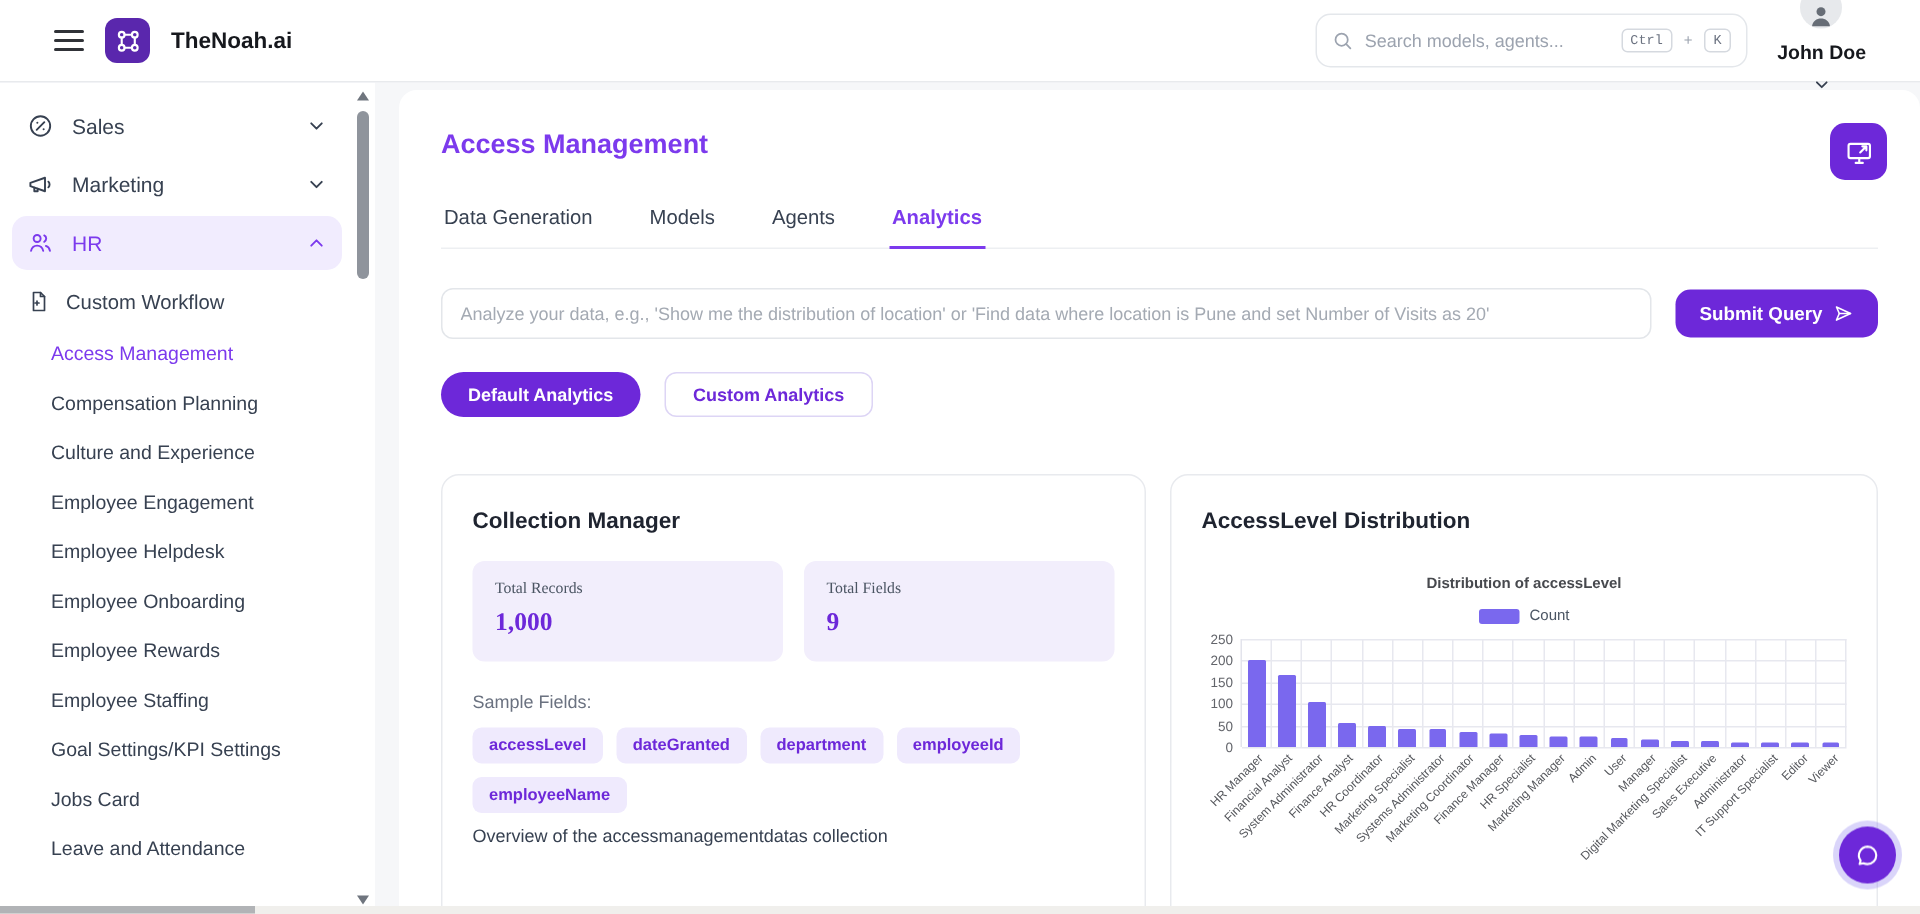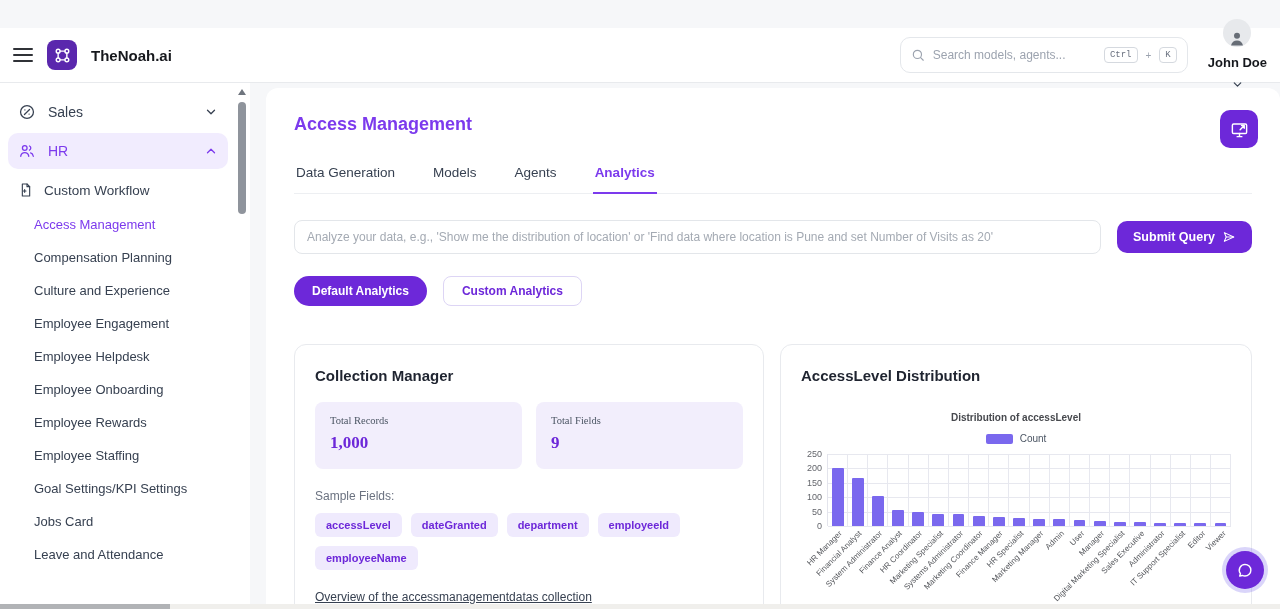--- a/index.html
+++ b/index.html
@@ -3,21 +3,21 @@
 <meta charset="utf-8">
 <style>
   * { box-sizing: border-box; margin: 0; padding: 0; }
   html,body { width:1280px; height:609px; overflow:hidden; }
   body { font-family:"Liberation Sans", sans-serif; background:#f6f7f9; color:#374151; }
 
   .icn { display:inline-flex; align-items:center; justify-content:center; }
   .icn svg { width:100%; height:100%; }
 
   
-  .topbar { height:55px; background:#fff; border-bottom:1px solid #e8eaed; display:flex; align-items:center; padding:0 13px; gap:14px; position:relative; z-index:5;margin-top:28px; }
+  .topbar { height:55px; background:#fff; border-bottom:1px solid #e8eaed; display:flex; align-items:center; padding:0 36px; gap:14px; position:relative; z-index:5; }
   .hamburger { width:20px; display:flex; flex-direction:column; gap:4px; cursor:pointer; }
   .hamburger i { height:2px; background:#303237; border-radius:2px; display:block; }
   .logo-box { width:30px; height:30px; border-radius:8px; background:#5a27ad; display:flex; align-items:center; justify-content:center; color:#fff; }
   .logo-box .icn { width:19px; height:19px; }
   .brand { font-size:15px; font-weight:700; color:#16181d; }
   .topbar-right { margin-left:auto; display:flex; align-items:center; gap:20px; }
   .searchbox { width:288px; height:36px; border:1px solid #e4e7eb; border-radius:10px; display:flex; align-items:center; gap:8px; padding:0 10px; background:#fff; }
   .searchbox .icn { width:14px; height:14px; color:#9ca3af; }
   .searchbox input { flex:1; border:none; outline:none; font-size:12px; color:#374151; font-family:"Liberation Sans",sans-serif; min-width:0; }
   .searchbox input::placeholder { color:#9ca3af; }
@@ -79,21 +79,21 @@
   .card-heading { font-size:15px; font-weight:700; color:#1f2430; }
 
   .stats-row { margin-top:18px; display:flex; gap:14px;font-family:Liberation Serif, serif; }
   .stat-box { flex:1; background:#f2eefc; border-radius:8px; padding:13px 15px 16px; }
   .stat-label { font-size:10.5px; color:#4b5563; }
   .stat-value { margin-top:7px; font-size:17px; font-weight:700; color:#6d28d9; }
 
   .sample-label { margin-top:20px; font-size:12px; color:#6b7280; }
   .chips { margin-top:10px; display:flex; flex-wrap:wrap; gap:9px; }
   .chip { background:#efeafd; color:#6d28d9; font-size:11px; font-weight:600; padding:6px 11px; border-radius:6px; cursor:pointer; }
-  .overview-text { margin-top:20px; font-size:12px; color:#374151;text-decoration:underline; }
+  .overview-text { margin-top:8px; font-size:12px; color:#374151; }
 
   
   .chart-title { margin-top:28px; text-align:center; font-size:10px; font-weight:700; color:#47494e; }
   .chart-legend { margin-top:10px; display:flex; justify-content:center; align-items:center; gap:7px; font-size:10px; color:#4b5563; }
   .legend-swatch { width:27px; height:10px; border-radius:2px; }
   .chart-area { margin-top:10px; display:flex; }
   .yaxis { width:26px; position:relative; height:72px; }
   .yaxis span { position:absolute; right:5px; transform:translateY(-50%); font-size:9px; color:#63656b; }
   .plot { flex:1; position:relative; height:72px; border-left:1px solid #e3e4ec; }
   .hline { position:absolute; left:0; right:0; height:1px; background:#e7e8ef; }
@@ -177,20 +177,35 @@
               <circle cx="14.8" cy="14.8" r="0.9" fill="currentColor" stroke="none"></circle>
             </svg>
           </span>
           <span>Sales</span>
      <span class="icn chev">
             <svg viewBox="0 0 24 24" fill="none" stroke="currentColor" stroke-linecap="round" stroke-linejoin="round" stroke-width="2.2">
               <polyline points="6 9 12 15 18 9"></polyline>
             </svg>
           </span>
    </div>
+        <div class="side-item ">
+     <span class="icn ">
+            <svg viewBox="0 0 24 24" fill="none" stroke="currentColor" stroke-linecap="round" stroke-linejoin="round" stroke-width="1.7">
+              <path d="M3 10.5v3l13 4.5V6L3 10.5z"></path>
+              <path d="M6.5 14.8V18h3v-2.2"></path>
+              <path d="M19 9.5a3.5 3.5 0 010 5"></path>
+            </svg>
+          </span>
+          <span>Marketing</span>
+     <span class="icn chev">
+            <svg viewBox="0 0 24 24" fill="none" stroke="currentColor" stroke-linecap="round" stroke-linejoin="round" stroke-width="2.2">
+              <polyline points="6 9 12 15 18 9"></polyline>
+            </svg>
+          </span>
+   </div>
         <div class="side-item active">
      <span class="icn ">
             <svg viewBox="0 0 24 24" fill="none" stroke="currentColor" stroke-linecap="round" stroke-linejoin="round" stroke-width="1.7">
               <circle cx="9" cy="8" r="3.1"></circle>
               <path d="M3.6 19c.6-3 2.7-4.7 5.4-4.7s4.8 1.7 5.4 4.7"></path>
               <path d="M15.3 5.3a3.1 3.1 0 010 5.6"></path>
               <path d="M16.8 14.6c2 .6 3.2 2.1 3.6 4.4"></path>
             </svg>
           </span>
           <span>HR</span>

